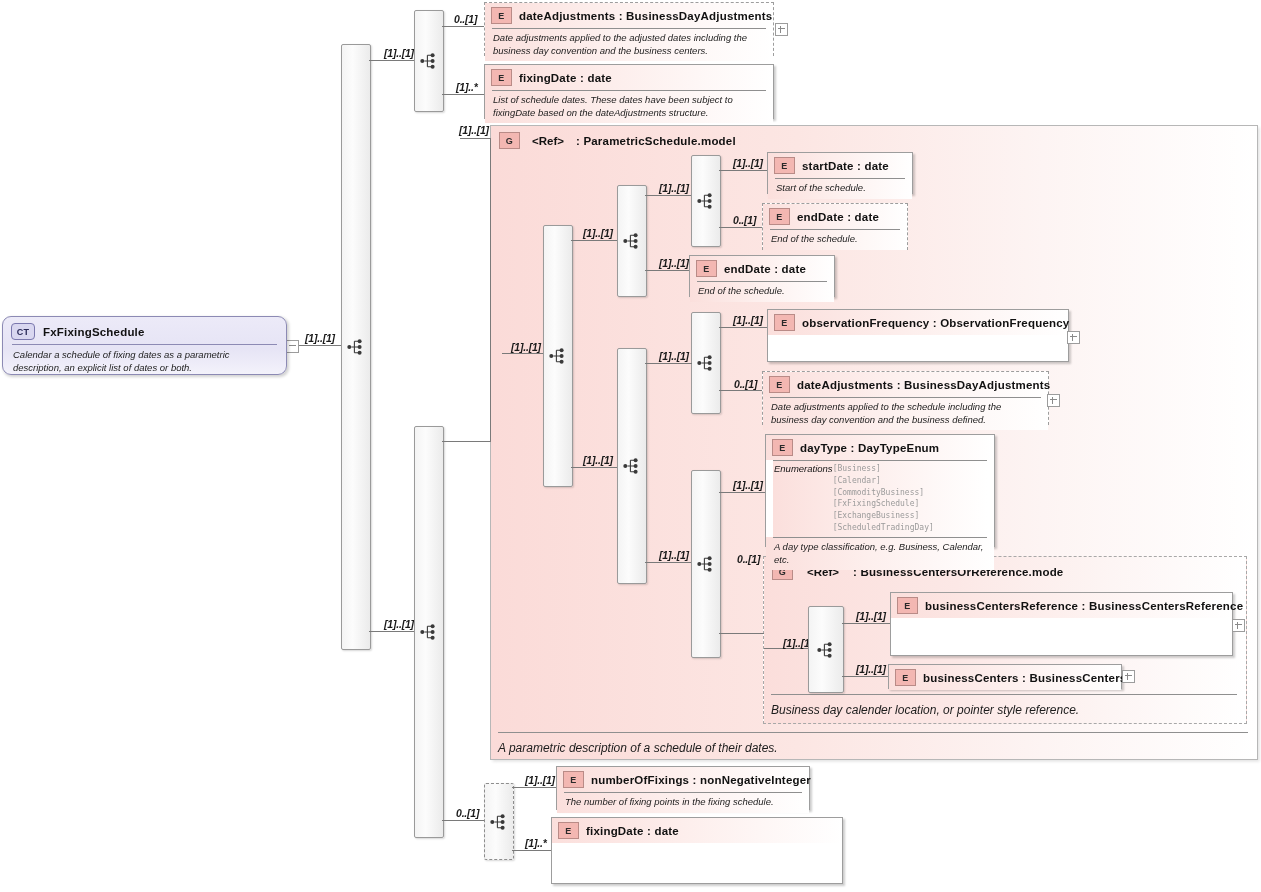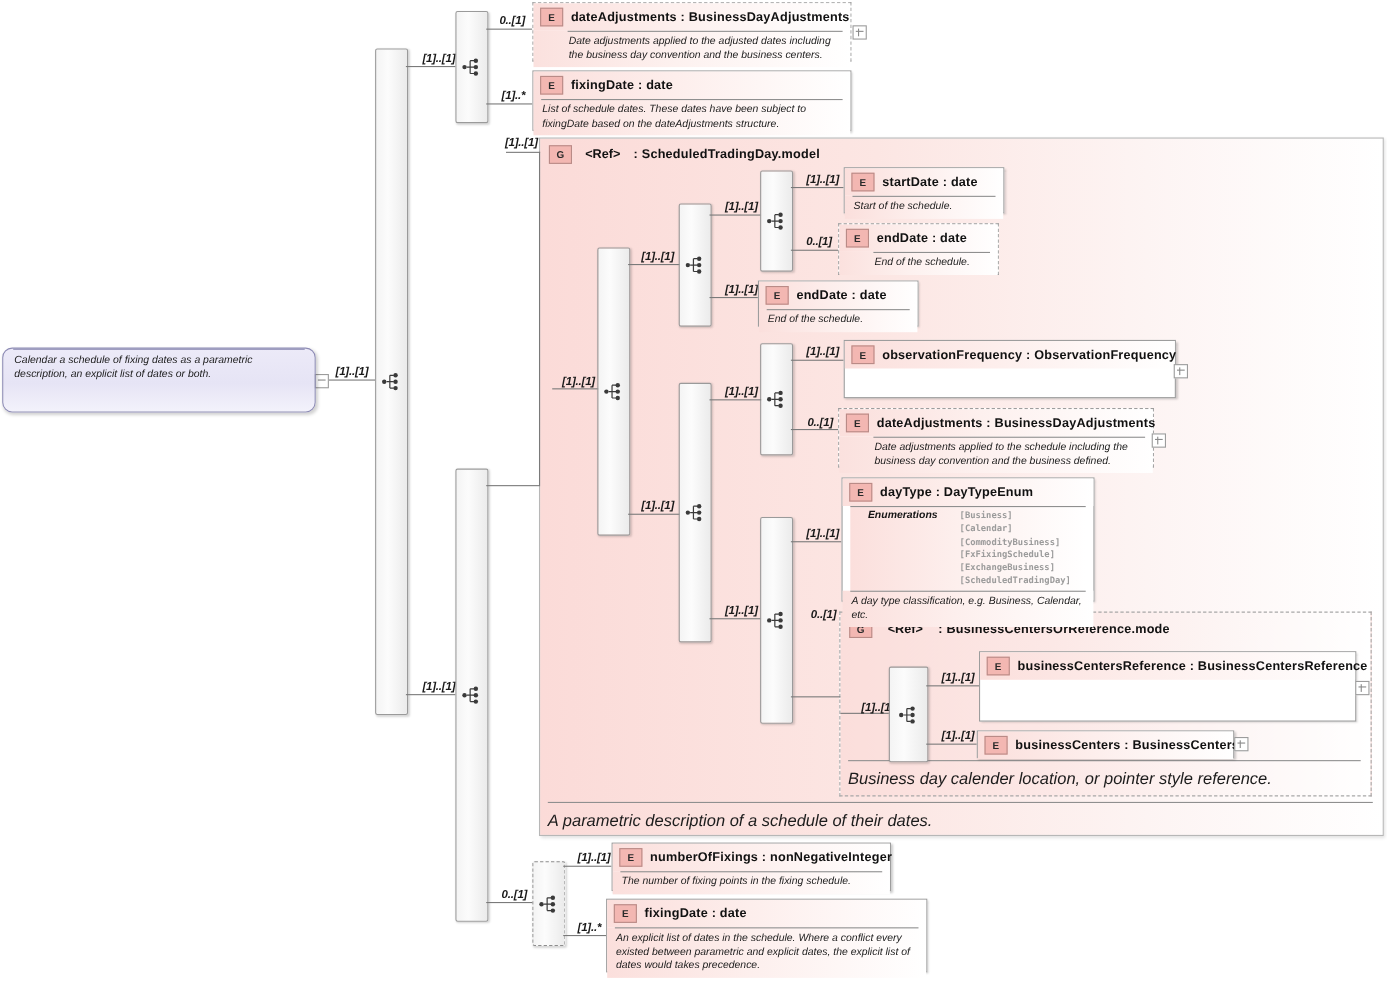--- a/index.html
+++ b/index.html
@@ -41,21 +41,21 @@
   }
   .node.opt .hdr{background:linear-gradient(to right,#fbdfdc 0%,#fdf0ee 45%,#ffffff 100%);}
   .node .ttl{font-size:11.5px;font-weight:bold;color:#111;white-space:nowrap;letter-spacing:.2px;}
   .node .body{
     border-top:1px solid #8f8f8f;margin:0 7px;padding:3px 1px 4px 1px;
     font-style:italic;font-size:9.5px;line-height:1.32;color:#1c1c1c;
   }
   .node .bodywrap{
     background:linear-gradient(to right,#fbdfdc 0%,#fdefed 45%,#ffffff 100%);
   }
-  .node.opt .bodywrap{background:linear-gradient(to right,#fbe1de 0%,#fdf1ef 45%,#ffffff 100%);padding-left:24px;}
+  .node.opt .bodywrap{background:linear-gradient(to right,#fbe1de 0%,#fdf1ef 45%,#ffffff 100%);}
 
   
   .badge{
     width:19px;height:15px;flex:0 0 auto;display:flex;align-items:center;justify-content:center;
     font-size:9px;font-weight:bold;letter-spacing:.3px;
   }
   .badge.e{background:#f3b7b2;border:1px solid #b98b87;color:#2a2a2a;}
   .badge.g{background:#f3b7b2;border:1px solid #b98b87;color:#2a2a2a;}
   .badge.ct{
     width:22px;height:15px;background:#d9d7f0;border:1px solid #7b78ae;border-radius:4px;
@@ -96,36 +96,36 @@
   .group.dashed{
     border:1px dashed #a8a8a8;box-shadow:none;
     background:linear-gradient(to right,#fbdedb 0%,#fce8e6 40%,#fdf5f4 72%,#ffffff 100%);
   }
   .group .ghdr{display:flex;align-items:center;gap:12px;padding:6px 0 0 8px;}
   .group .gttl{font-size:11.5px;font-weight:bold;color:#111;letter-spacing:.2px;white-space:nowrap;}
   .group .gref{font-size:11.5px;font-weight:bold;color:#111;}
   .group .gfoot{
     position:absolute;left:7px;right:9px;bottom:4px;
     border-top:1px solid #8f8f8f;padding-top:8px;
-    font-style:italic;font-size:15px;color:#1c1c1c;
-  }
-
-  
-  .enum{display:flex;gap:20px;padding:2px 1px 3px 16px;font-weight:bold;}
+    font-style:italic;font-size:12px;color:#1c1c1c;
+  }
+
+  
+  .enum{display:flex;gap:0;padding:2px 1px 3px 1px;}
   .enum .lbl{font-style:italic;font-size:9.5px;color:#141414;white-space:nowrap;}
   .enum .vals{font-family:"DejaVu Sans Mono","Liberation Mono",monospace;font-size:8px;color:#9b9b9b;line-height:1.48;}
 </style>
 </head>
 <body>
 
 <div class="group abs" style="left:490px;top:125px;width:768px;height:635px;">
   <div class="ghdr">
     <span class="badge g">G</span>
     <span class="gref">&lt;Ref&gt;</span>
-    <span class="gttl">: ScheduledTradingDay.model</span>
+    <span class="gttl">: ParametricSchedule.model</span>
   </div>
   <div class="gfoot">A parametric description of a schedule of their dates.</div>
 </div>
 
 <div class="group dashed abs" style="left:763px;top:556px;width:484px;height:168px;">
   <div class="ghdr" style="gap:14px;">
     <span class="badge g">G</span>
     <span class="gref">&lt;Ref&gt;</span>
     <span class="gttl">: BusinessCentersOrReference.mode</span>
   </div>
@@ -297,20 +297,24 @@
     <circle cx="12.6" cy="9" r="2" fill="#3a3a3a"></circle>
     <circle cx="12.6" cy="14.8" r="2" fill="#3a3a3a"></circle>
   </svg>
 </div>
 <div class="hline" style="left:512px;top:787px;width:44px;"></div>
 <div class="card" style="left:525px;top:774px;">[1]..[1]</div>
 <div class="hline" style="left:512px;top:850px;width:40px;"></div>
 <div class="card" style="left:525px;top:837px;">[1]..*</div>
 
 <div class="ctbox" style="left:2px;top:316px;width:283px;height:57px;">
+  <div class="hdr">
+    <span class="badge ct">CT</span>
+    <span class="ttl">FxFixingSchedule</span>
+  </div>
   <div class="body">Calendar a schedule of fixing dates as a parametric description, an explicit list of dates or both.</div>
 </div>
 
 <div class="node opt" style="left:484px;top:2px;width:288px;height:52px;">
   <div class="hdr">
     <span class="badge e">E</span>
     <span class="ttl">dateAdjustments : BusinessDayAdjustments</span>
   </div>
   <div class="bodywrap">
       <div class="body">Date adjustments applied to the adjusted dates including the business day convention and the business centers.</div>
@@ -422,16 +426,13 @@
   <div class="bodywrap">
       <div class="body">The number of fixing points in the fixing schedule.</div>
     </div>
 </div>
 
 <div class="node" style="left:551px;top:817px;width:290px;height:65px;">
   <div class="hdr">
     <span class="badge e">E</span>
     <span class="ttl">fixingDate : date</span>
   </div>
-  <div class="bodywrap">
-      <div class="body">An explicit list of dates in the schedule. Where a conflict every existed between parametric and explicit dates, the explicit list of dates would takes precedence.</div>
-    </div>
 </div>
 
 </body></html>

